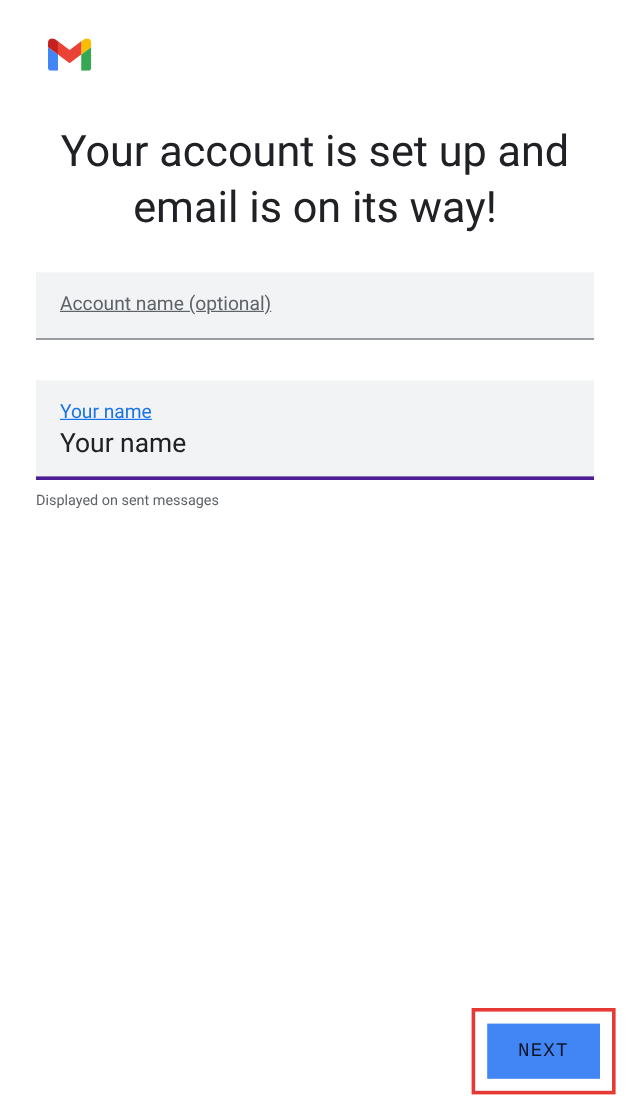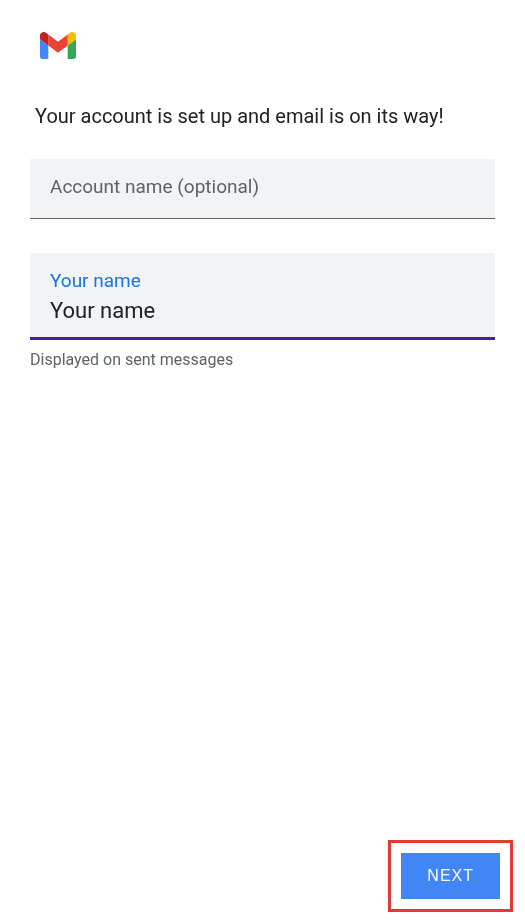--- a/index.html
+++ b/index.html
@@ -15,38 +15,40 @@
       position: relative;
     }
     .logo-container {
       padding: 32px 0 0 40px;
     }
     .gmail-logo {
       width: 36px;
       height: 27px;
     }
     .heading {
-      font-size: 20px;
+      font-size: 36px;
       font-weight: 400;
       color: #202124;
       padding: 40px 35px 30px 35px;
       line-height: 1.3;
+      text-align: center;
     }
     .field {
       background: #f1f3f4;
       margin: 0 30px 0 30px;
       padding: 16px 20px 14px 20px;
       position: relative;
     }
     .field-label {
-      font-size: 19px;
+      font-size: 16px;
       color: #5f6368;
       font-weight: 400;
       display: block;
       margin-bottom: 6px;
+      text-decoration: underline;
     }
     .field-label-focused {
       color: #1a73e8;
     }
     .field-value {
       font-size: 22px;
       color: #202124;
       font-weight: 400;
       background: transparent;
       border: none;
@@ -55,42 +57,42 @@
       font-family: inherit;
     }
     .field-account {
       border-bottom: 1px solid #5f6368;
       margin-bottom: 34px;
     }
     .field-yourname {
       border-bottom: 3px solid #4c1d95;
     }
     .helper-text {
-      font-size: 16px;
+      font-size: 12px;
       color: #5f6368;
       padding: 10px 30px 0 30px;
       font-weight: 400;
     }
     .button-highlight {
       position: absolute;
       bottom: 12px;
       right: 12px;
       border: 3px solid #e53935;
       padding: 10px;
     }
     .next-button {
       background: #4285f4;
-      color: #ffffff;
+      color: #0f172a;
       border: none;
       font-size: 16px;
       font-weight: 500;
       letter-spacing: 1px;
       padding: 14px 26px;
       cursor: pointer;
-      font-family: Liberation Sans, sans-serif;
+      font-family: Liberation Mono, monospace;
     }
   </style>
 </head>
 <body>
 
 <div class="logo-container">
   <svg class="gmail-logo" viewBox="0 0 52 39">
     <path d="M3.5 39h8.5V19.5L0 10.5v25C0 37.4 1.6 39 3.5 39z" fill="#4285F4"></path>
     <path d="M40 39h8.5c1.9 0 3.5-1.6 3.5-3.5v-25L40 19.5V39z" fill="#34A853"></path>
     <path d="M40 3.5v16L52 10.5V5.2c0-4.3-4.9-6.8-8.4-4.2L40 3.5z" fill="#FBBC04"></path>

